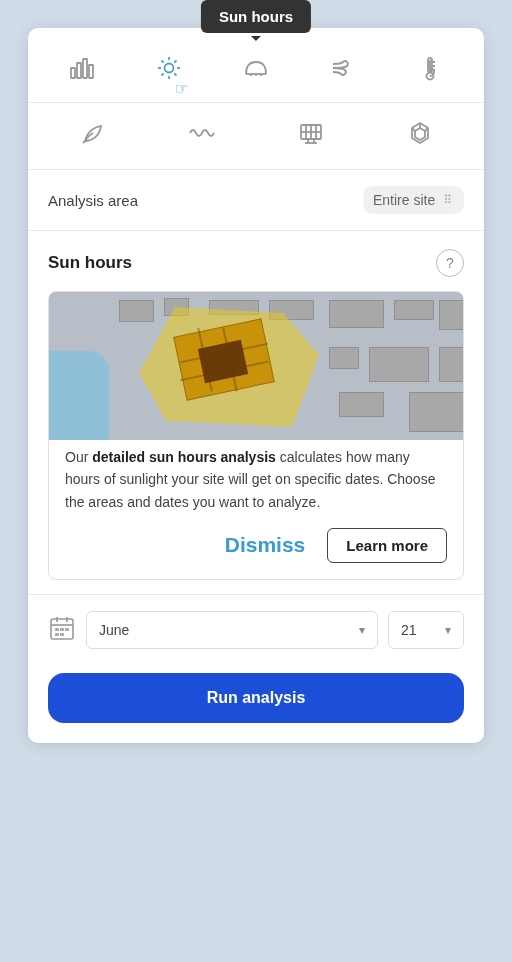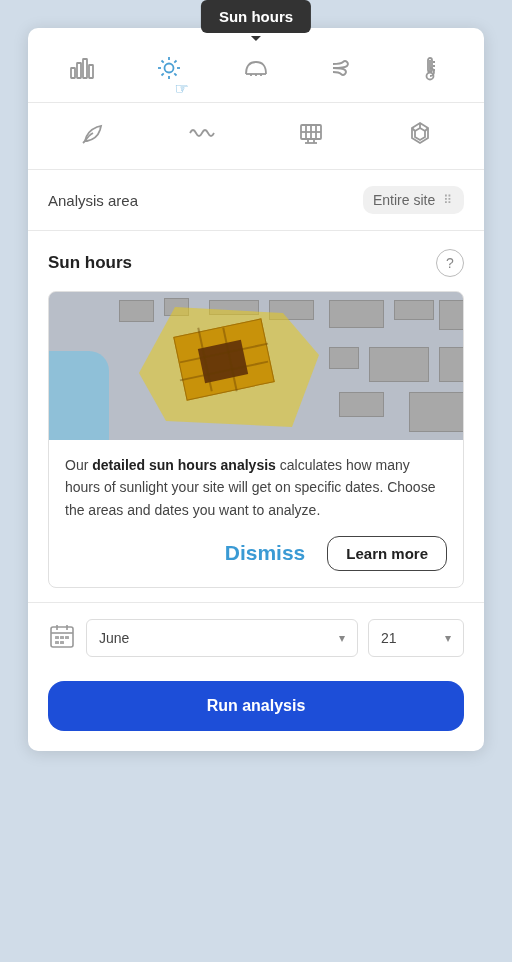--- a/index.html
+++ b/index.html
@@ -177,21 +177,21 @@
       background: #8fc0d8;
       border-radius: 0 20px 0 0;
     }
     .map-grey-bldg {
       position: absolute;
       background: #a8a8a8;
       border: 1px solid #909090;
     }
 
     .info-card-body {
-      padding: 14px 16px 16px;
+      padding: 6px 16px 16px;
     }
     .info-card-text {
       font-size: 14px;
       color: #444;
       line-height: 1.6;
       margin-bottom: 14px;
     }
     .info-card-text strong {
       font-weight: 700;
       color: #222;
@@ -207,21 +207,21 @@
       border: none;
       color: #3a9ad4;
       font-size: 21px;
       font-weight: 600;
       cursor: pointer;
       padding: 6px 10px;
     }
     .btn-learn-more {
       background: #fff;
       border: 1.5px solid #444;
-      border-radius: 12px;
+      border-radius: 6px;
       color: #222;
       font-size: 15px;
       font-weight: 600;
       cursor: pointer;
       padding: 8px 18px;
     }
 
     
     .analysis-dates-section {
       padding: 16px 20px 12px;
@@ -265,21 +265,21 @@
       justify-content: space-between;
       border: 1px solid #ddd;
       border-radius: 6px;
       padding: 10px 12px;
       font-size: 14px;
       color: #444;
       background: #fff;
       cursor: pointer;
     }
     .day-select {
-      width: 96px;
+      width: 76px;
       display: flex;
       align-items: center;
       justify-content: space-between;
       border: 1px solid #ddd;
       border-radius: 6px;
       padding: 10px 12px;
       font-size: 14px;
       color: #444;
       background: #fff;
       cursor: pointer;

